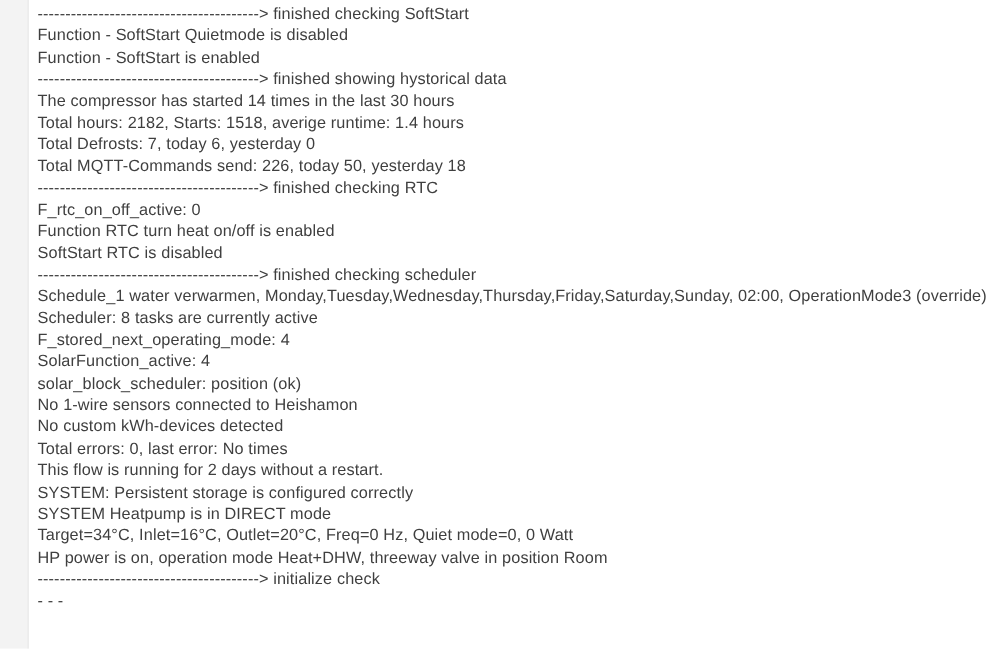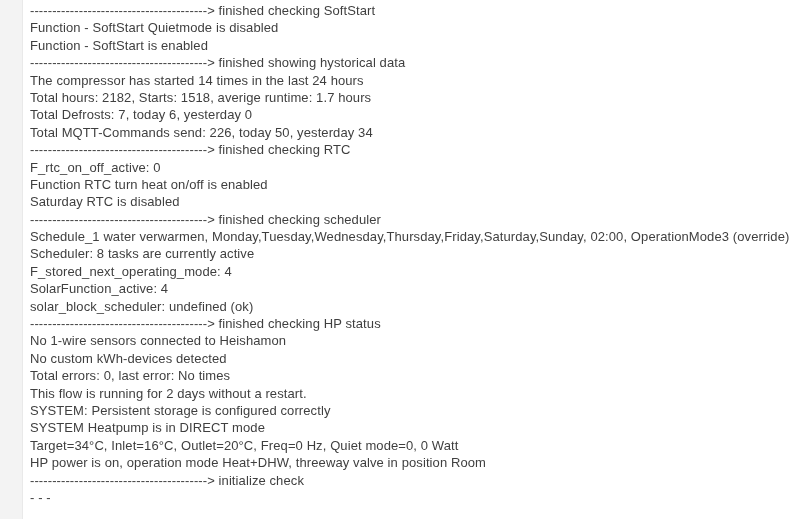--- a/index.html
+++ b/index.html
@@ -52,35 +52,34 @@
 </head>
 <body>
 
 <div class="window">
   <div class="gutter"></div>
   <div class="log">
       <div class="log-line">----------------------------------------&gt; finished checking SoftStart</div>
       <div class="log-line">Function - SoftStart Quietmode is disabled</div>
       <div class="log-line">Function - SoftStart is enabled</div>
       <div class="log-line">----------------------------------------&gt; finished showing hystorical data</div>
-      <div class="log-line">The compressor has started 14 times in the last 24 hours</div>
-      <div class="log-line">Total hours: 2182, Starts: 1518, averige runtime: 1.7 hours</div>
+      <div class="log-line">The compressor has started 14 times in the last 30 hours</div>
+      <div class="log-line">Total hours: 2182, Starts: 1518, averige runtime: 1.4 hours</div>
       <div class="log-line">Total Defrosts: 7, today 6, yesterday 0</div>
-      <div class="log-line">Total MQTT-Commands send: 226, today 50, yesterday 34</div>
+      <div class="log-line">Total MQTT-Commands send: 226, today 50, yesterday 18</div>
       <div class="log-line">----------------------------------------&gt; finished checking RTC</div>
       <div class="log-line">F_rtc_on_off_active: 0</div>
       <div class="log-line">Function RTC turn heat on/off is enabled</div>
-      <div class="log-line">Saturday RTC is disabled</div>
+      <div class="log-line">SoftStart RTC is disabled</div>
       <div class="log-line">----------------------------------------&gt; finished checking scheduler</div>
       <div class="log-line">Schedule_1 water verwarmen, Monday,Tuesday,Wednesday,Thursday,Friday,Saturday,Sunday, 02:00, OperationMode3 (override)</div>
       <div class="log-line">Scheduler: 8 tasks are currently active</div>
       <div class="log-line">F_stored_next_operating_mode: 4</div>
       <div class="log-line">SolarFunction_active: 4</div>
-      <div class="log-line">solar_block_scheduler: undefined (ok)</div>
-      <div class="log-line">----------------------------------------&gt; finished checking HP status</div>
+      <div class="log-line">solar_block_scheduler: position (ok)</div>
       <div class="log-line">No 1-wire sensors connected to Heishamon</div>
       <div class="log-line">No custom kWh-devices detected</div>
       <div class="log-line">Total errors: 0, last error: No times</div>
       <div class="log-line">This flow is running for 2 days without a restart.</div>
       <div class="log-line">SYSTEM: Persistent storage is configured correctly</div>
       <div class="log-line">SYSTEM Heatpump is in DIRECT mode</div>
       <div class="log-line">Target=34°C, Inlet=16°C, Outlet=20°C, Freq=0 Hz, Quiet mode=0, 0 Watt</div>
       <div class="log-line">HP power is on, operation mode Heat+DHW, threeway valve in position Room</div>
       <div class="log-line">----------------------------------------&gt; initialize check</div>
       <div class="log-line">- - -</div>

